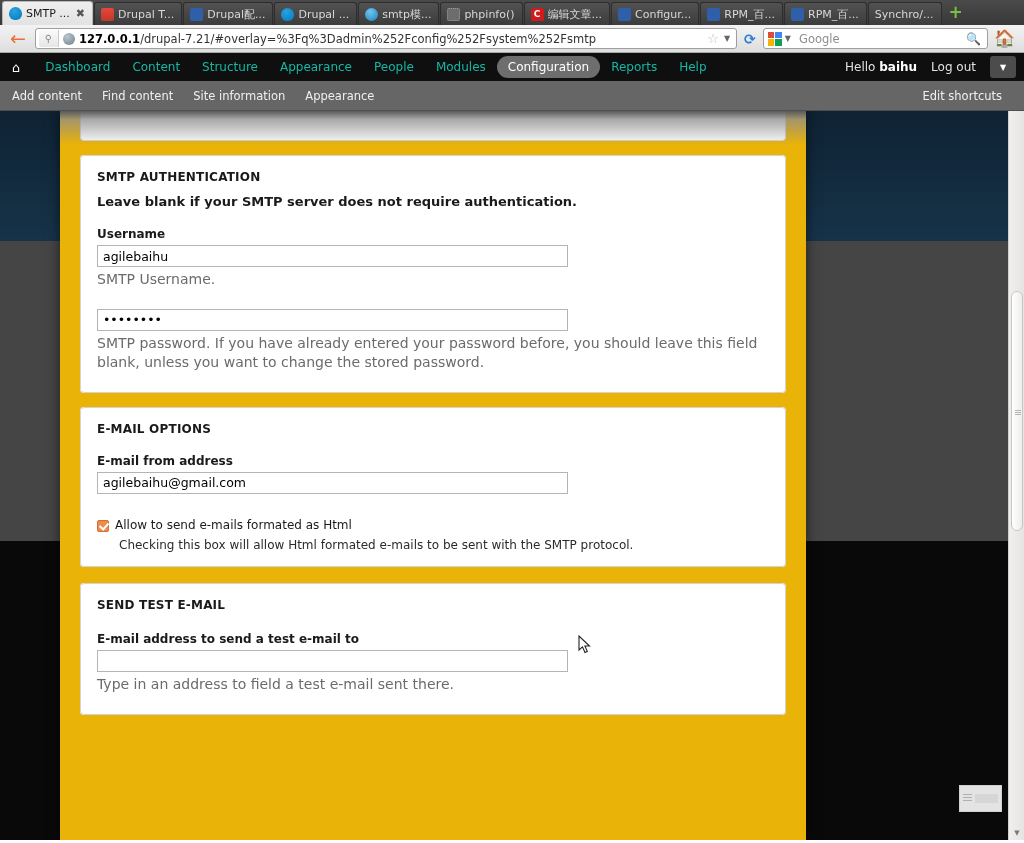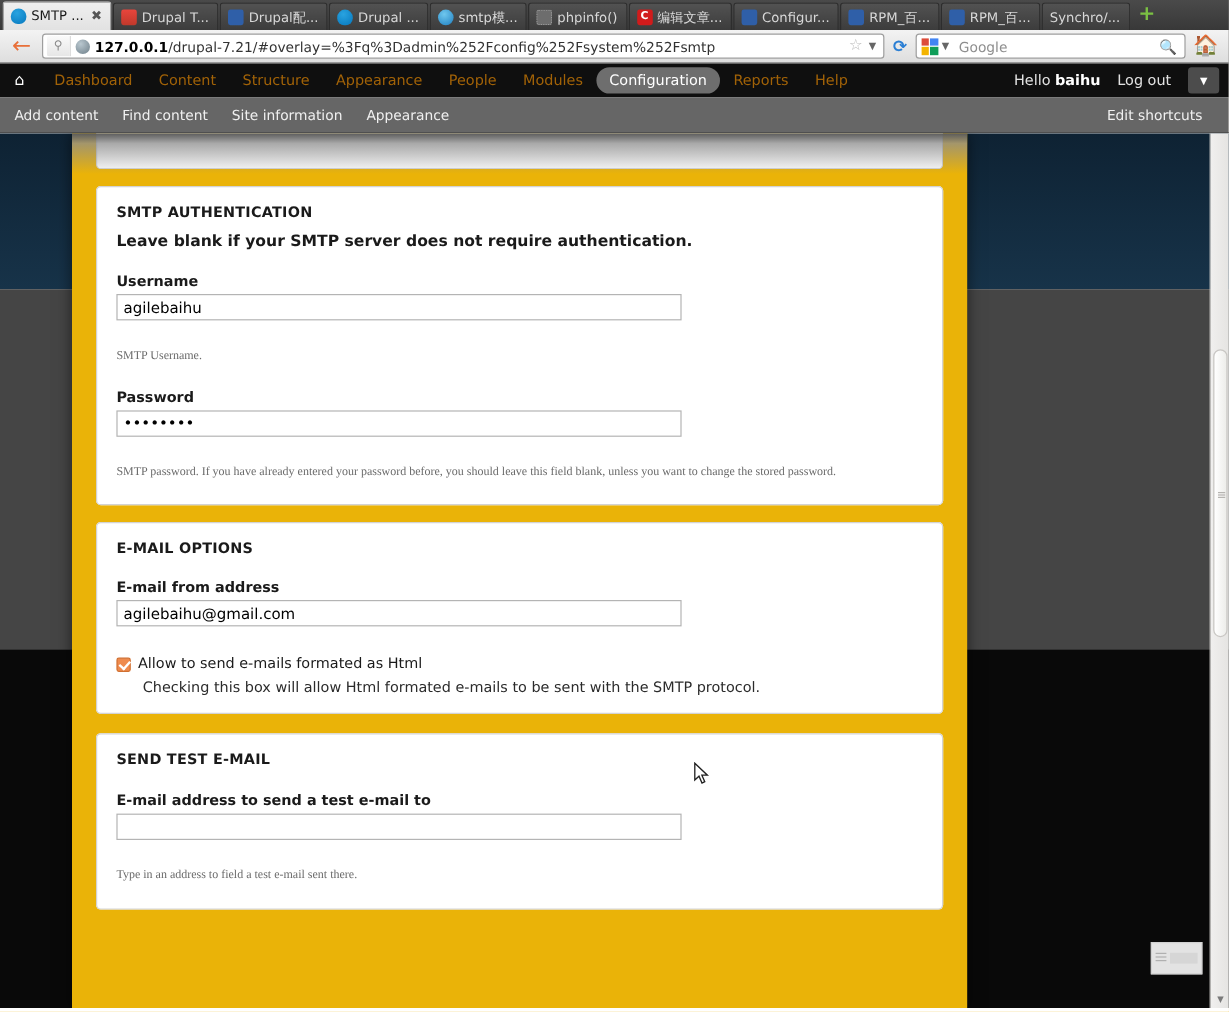--- a/index.html
+++ b/index.html
@@ -159,21 +159,21 @@
     background: #0f0f0f;
     display: flex; align-items: center;
     padding-left: 12px;
     position: relative;
   }
   .dt-home {
     color: #fff; font-size: 13px; margin-right: 14px; cursor: pointer;
     line-height: 1;
   }
   .dt-link {
-    color: #a16207; font-size: 12px;
+    color: #14b8a6; font-size: 12px;
     padding: 4px 11px; cursor: pointer; text-decoration: none;
     border-radius: 11px; white-space: nowrap;
   }
   .dt-link.active { background: #6e6e6e; color: #fff; }
   .dt-right {
     position: absolute; right: 0; top: 0; height: 28px;
     display: flex; align-items: center; gap: 14px; padding-right: 4px;
   }
   .dt-hello { color: #e2e2e2; font-size: 12px; }
   .dt-hello b { color: #fff; }
@@ -284,26 +284,25 @@
     padding: 2px 5px;
     font-size: 12.5px;
     font-family: "DejaVu Sans", "Liberation Sans", sans-serif;
     color: #000;
     border: 1px solid #b4b4b4;
     background: #fff;
     border-radius: 0;
     outline: none;
   }
   .f-desc {
-    font-size: 10px;
+    font-size: 14px;
     color: #6b6b6b;
-    margin-top: 23px;
+    margin-top: 3px;
     line-height: 1.35;
     max-width: 790px;
-    font-family: Liberation Serif, serif;
   }
   .checkbox-row {
     display: flex;
     align-items: flex-start;
     gap: 6px;
     margin-top: 24px;
     text-align: right;
   }
   .cb {
     width: 12px; height: 12px;
@@ -505,21 +504,20 @@
         <div class="fs-legend">SMTP AUTHENTICATION</div>
         <div class="fs-desc">Leave blank if your SMTP server does not require authentication.</div>
 
         <div class="form-item">
           <label class="f-label">Username</label>
           <input class="f-text" type="text" value="agilebaihu" style="">
           <div class="f-desc">SMTP Username.</div>
         </div>
 
         <div class="form-item">
-          <label class="f-label">Password</label>
           <input class="f-text" type="text" value="••••••••" style="">
           <div class="f-desc">SMTP password. If you have already entered your password before, you should leave this field blank, unless you want to change the stored password.</div>
         </div>
       </fieldset>
 
       <fieldset class="drupal-fs" style="margin-top:14px;">
         <div class="fs-legend" style="margin-bottom:18px;">E-MAIL OPTIONS</div>
 
         <div class="form-item" style="margin-top:0;">
           <label class="f-label">E-mail from address</label>

